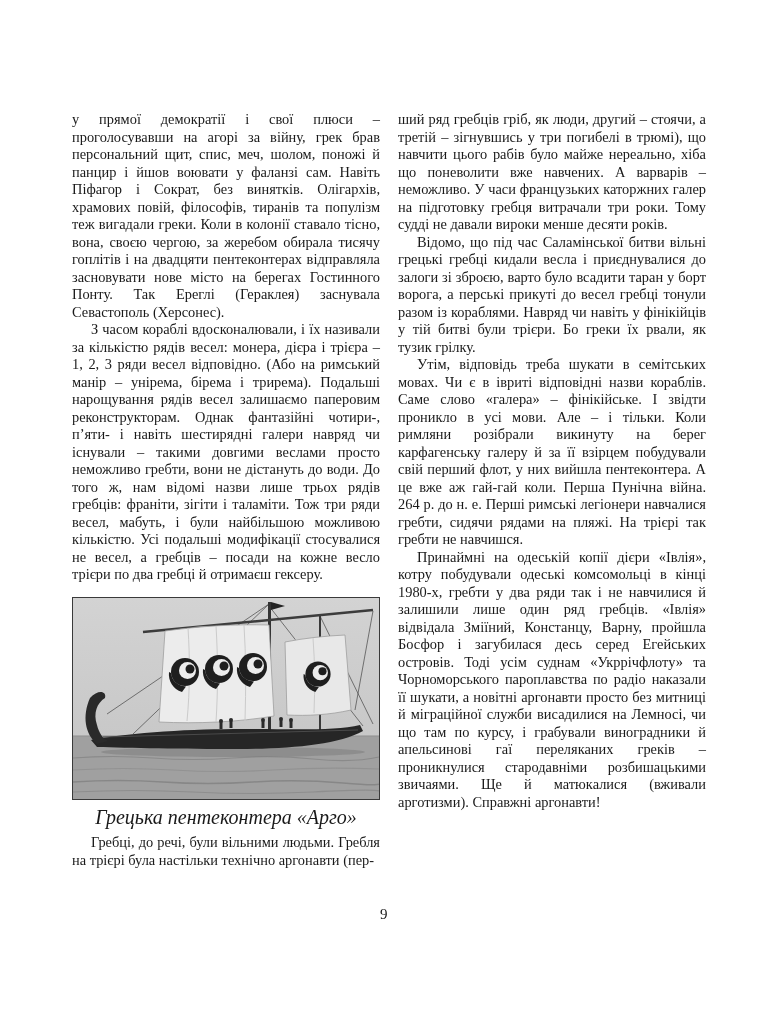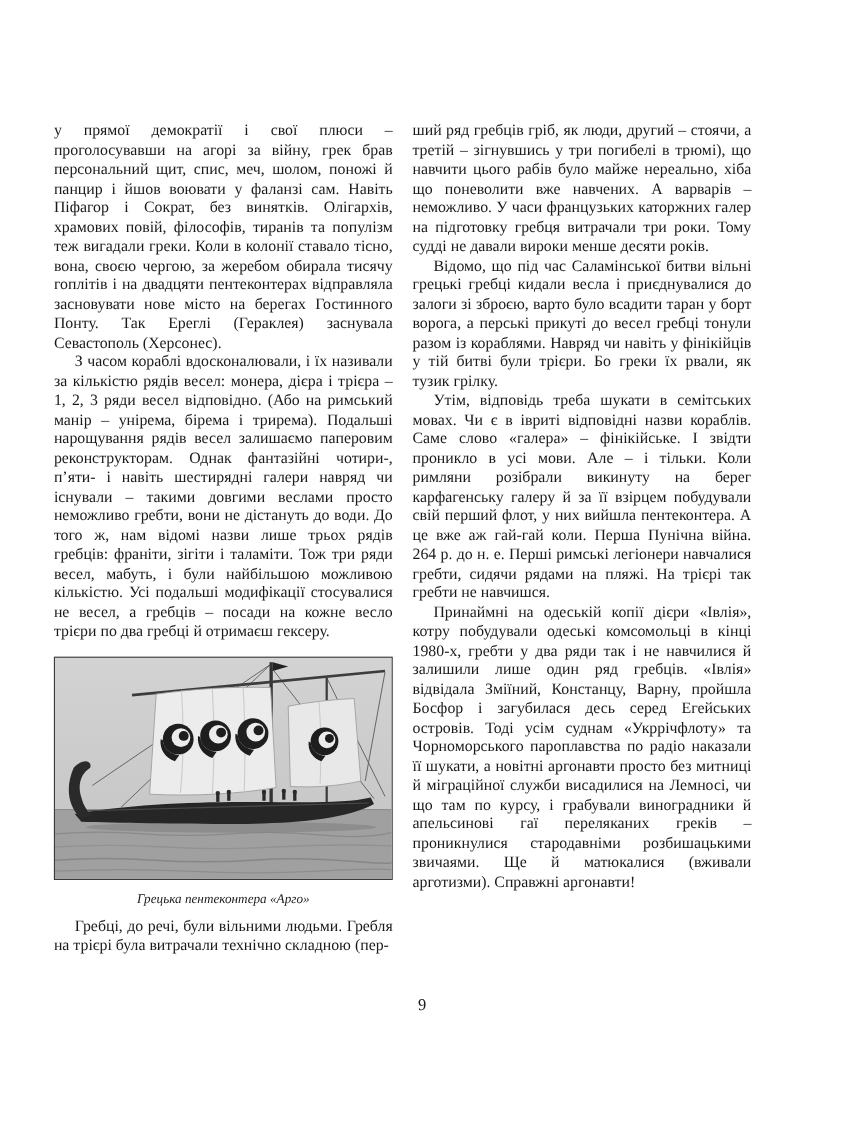--- a/index.html
+++ b/index.html
@@ -11,21 +11,21 @@
     position: relative;
     width: 768px;
     height: 1024px;
     background: #ffffff;
     font-family: "Liberation Serif", "DejaVu Serif", serif;
     color: #191919;
     overflow: hidden;
   }
   .text-area {
     position: absolute;
-    left: 49px;
+    left: 72px;
     top: 111px;
     width: 634px;
     display: flex;
     gap: 18px;
   }
   .col {
     width: 308px;
     font-size: 14.4px;
     line-height: 17.5px;
     text-align: justify;
@@ -46,21 +46,21 @@
   .photo {
     display: block;
     width: 306px;
     height: 201px;
     border: 1px solid #3a3a3a;
     background: #cbcbcb;
   }
   figcaption {
     font-style: italic;
     text-align: center;
-    font-size: 12px;
+    font-size: 20px;
     margin: 9px 0 8px 0;
   }
   .page-number {
     position: absolute;
     top: 906px;
     left: 0;
     width: 768px;
     text-align: center;
     font-size: 15px;
     letter-spacing: 0.5px;
@@ -150,21 +150,21 @@
               <rect x="188.5" y="123" width="3" height="7"></rect>
             <circle cx="208" cy="121" r="2"></circle>
               <rect x="206.5" y="122" width="3" height="7"></rect>
             <circle cx="218" cy="122" r="2"></circle>
               <rect x="216.5" y="123" width="3" height="7"></rect>
           </g>
         </svg>
         <figcaption>Грецька пентеконтера «Арго»</figcaption>
       </figure>
 
-      <p>Гребці, до речі, були вільними людьми. Гребля на трієрі була витрачали технічно складною (пер-</p>
+      <p>Гребці, до речі, були вільними людьми. Гребля на трієрі була настільки технічно аргонавти (пер-</p>
     </div>
 
     <div class="col">
       <p class="cont">ший ряд гребців гріб, як люди, другий – стоячи, а третій – зігнувшись у три погибелі в трюмі), що навчити цього рабів було майже нереально, хіба що поневолити вже навчених. А варварів – неможливо. У часи французьких каторжних галер на підготовку гребця витрачали три роки. Тому судді не давали вироки менше десяти років.</p>
       <p>Відомо, що під час Саламінської битви вільні грецькі гребці кидали весла і приєднувалися до залоги зі зброєю, варто було всадити таран у борт ворога, а перські прикуті до весел гребці тонули разом із кораблями. Навряд чи навіть у фінікійців у тій битві були трієри. Бо греки їх рвали, як тузик грілку.</p>
       <p>Утім, відповідь треба шукати в семітських мовах. Чи є в івриті відповідні назви кораблів. Саме слово «галера» – фінікійське. І звідти проникло в усі мови. Але – і тільки. Коли римляни розібрали викинуту на берег карфагенську галеру й за її взірцем побудували свій перший флот, у них вийшла пентеконтера. А це вже аж гай-гай коли. Перша Пунічна війна. 264 р. до н. е. Перші римські легіонери навчалися гребти, сидячи рядами на пляжі. На трієрі так гребти не навчишся.</p>
       <p>Принаймні на одеській копії дієри «Івлія», котру побудували одеські комсомольці в кінці 1980-х, гребти у два ряди так і не навчилися й залишили лише один ряд гребців. «Івлія» відвідала Зміїний, Констанцу, Варну, пройшла Босфор і загубилася десь серед Егейських островів. Тоді усім суднам «Укррічфлоту» та Чорноморського пароплавства по радіо наказали її шукати, а новітні аргонавти просто без митниці й міграційної служби висадилися на Лемносі, чи що там по курсу, і грабували виноградники й апельсинові гаї переляканих греків – проникнулися стародавніми розбишацькими звичаями. Ще й матюкалися (вживали арготизми). Справжні аргонавти!</p>
     </div>
 
   </div>

